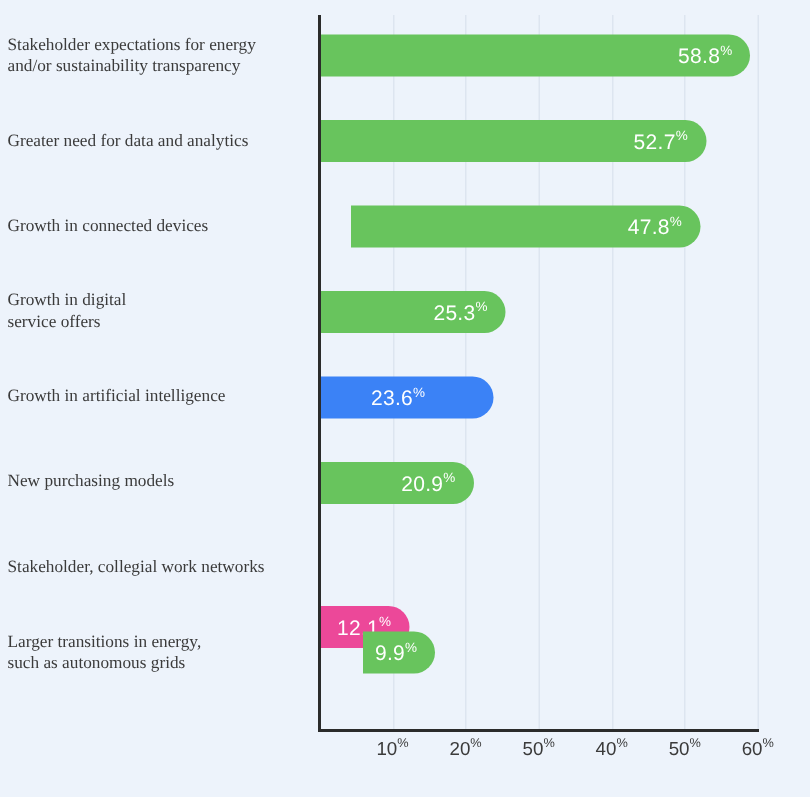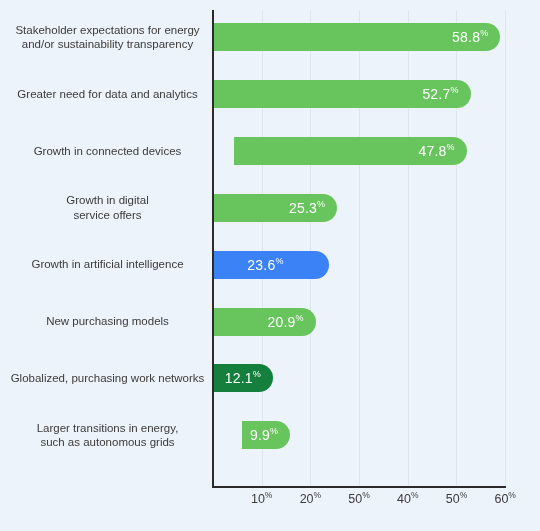--- a/index.html
+++ b/index.html
@@ -63,25 +63,26 @@
     width: 540px;
     height: 28px;
     display: flex;
     align-items: center;
   }
 
   .cat-label {
     position: absolute;
     right: 330px;   
     width: 205px;
-    text-align: center;
+    text-align: left;
     font-size: 11.5px;
     line-height: 14.5px;
     color: #3b3b3b;
     white-space: pre-line;
+    font-family: Liberation Serif, serif;
   }
 
   .bar-wrap {
     position: absolute;
     left: 214px;
     top: 0;
     height: 28px;
   }
 
   .bar {
@@ -185,23 +186,23 @@
       </div>
       <div class="row" style="top: 307.5px;">
         <div class="cat-label">New purchasing models</div>
         <div class="bar-wrap" style="width: 101.783px;">
           <div class="bar" style="background: rgb(104, 196, 93); width: 100%;">
             <span class="bar-value"><span>20.9</span><span class="pct">%</span></span>
           </div>
         </div>
       </div>
       <div class="row" style="top: 364.4px;">
-        <div class="cat-label">Globalized, purchasing work networks</div>
+        <div class="cat-label">Stakeholder, collegial work networks</div>
         <div class="bar-wrap" style="width: 58.927px;">
-          <div class="bar" style="background: #15803d; width: 100%;">
+          <div class="bar" style="background: #ec4899; width: 100%; margin-top: 40px;">
             <span class="bar-value"><span>12.1</span><span class="pct">%</span></span>
           </div>
         </div>
       </div>
       <div class="row" style="top: 421.3px;">
         <div class="cat-label">Larger transitions in energy,
 such as autonomous grids</div>
         <div class="bar-wrap" style="width: 48.213px;">
           <div class="bar" style="background: rgb(104, 196, 93); width: 100%; margin-left: 28px;">
             <span class="bar-value"><span>9.9</span><span class="pct">%</span></span>

